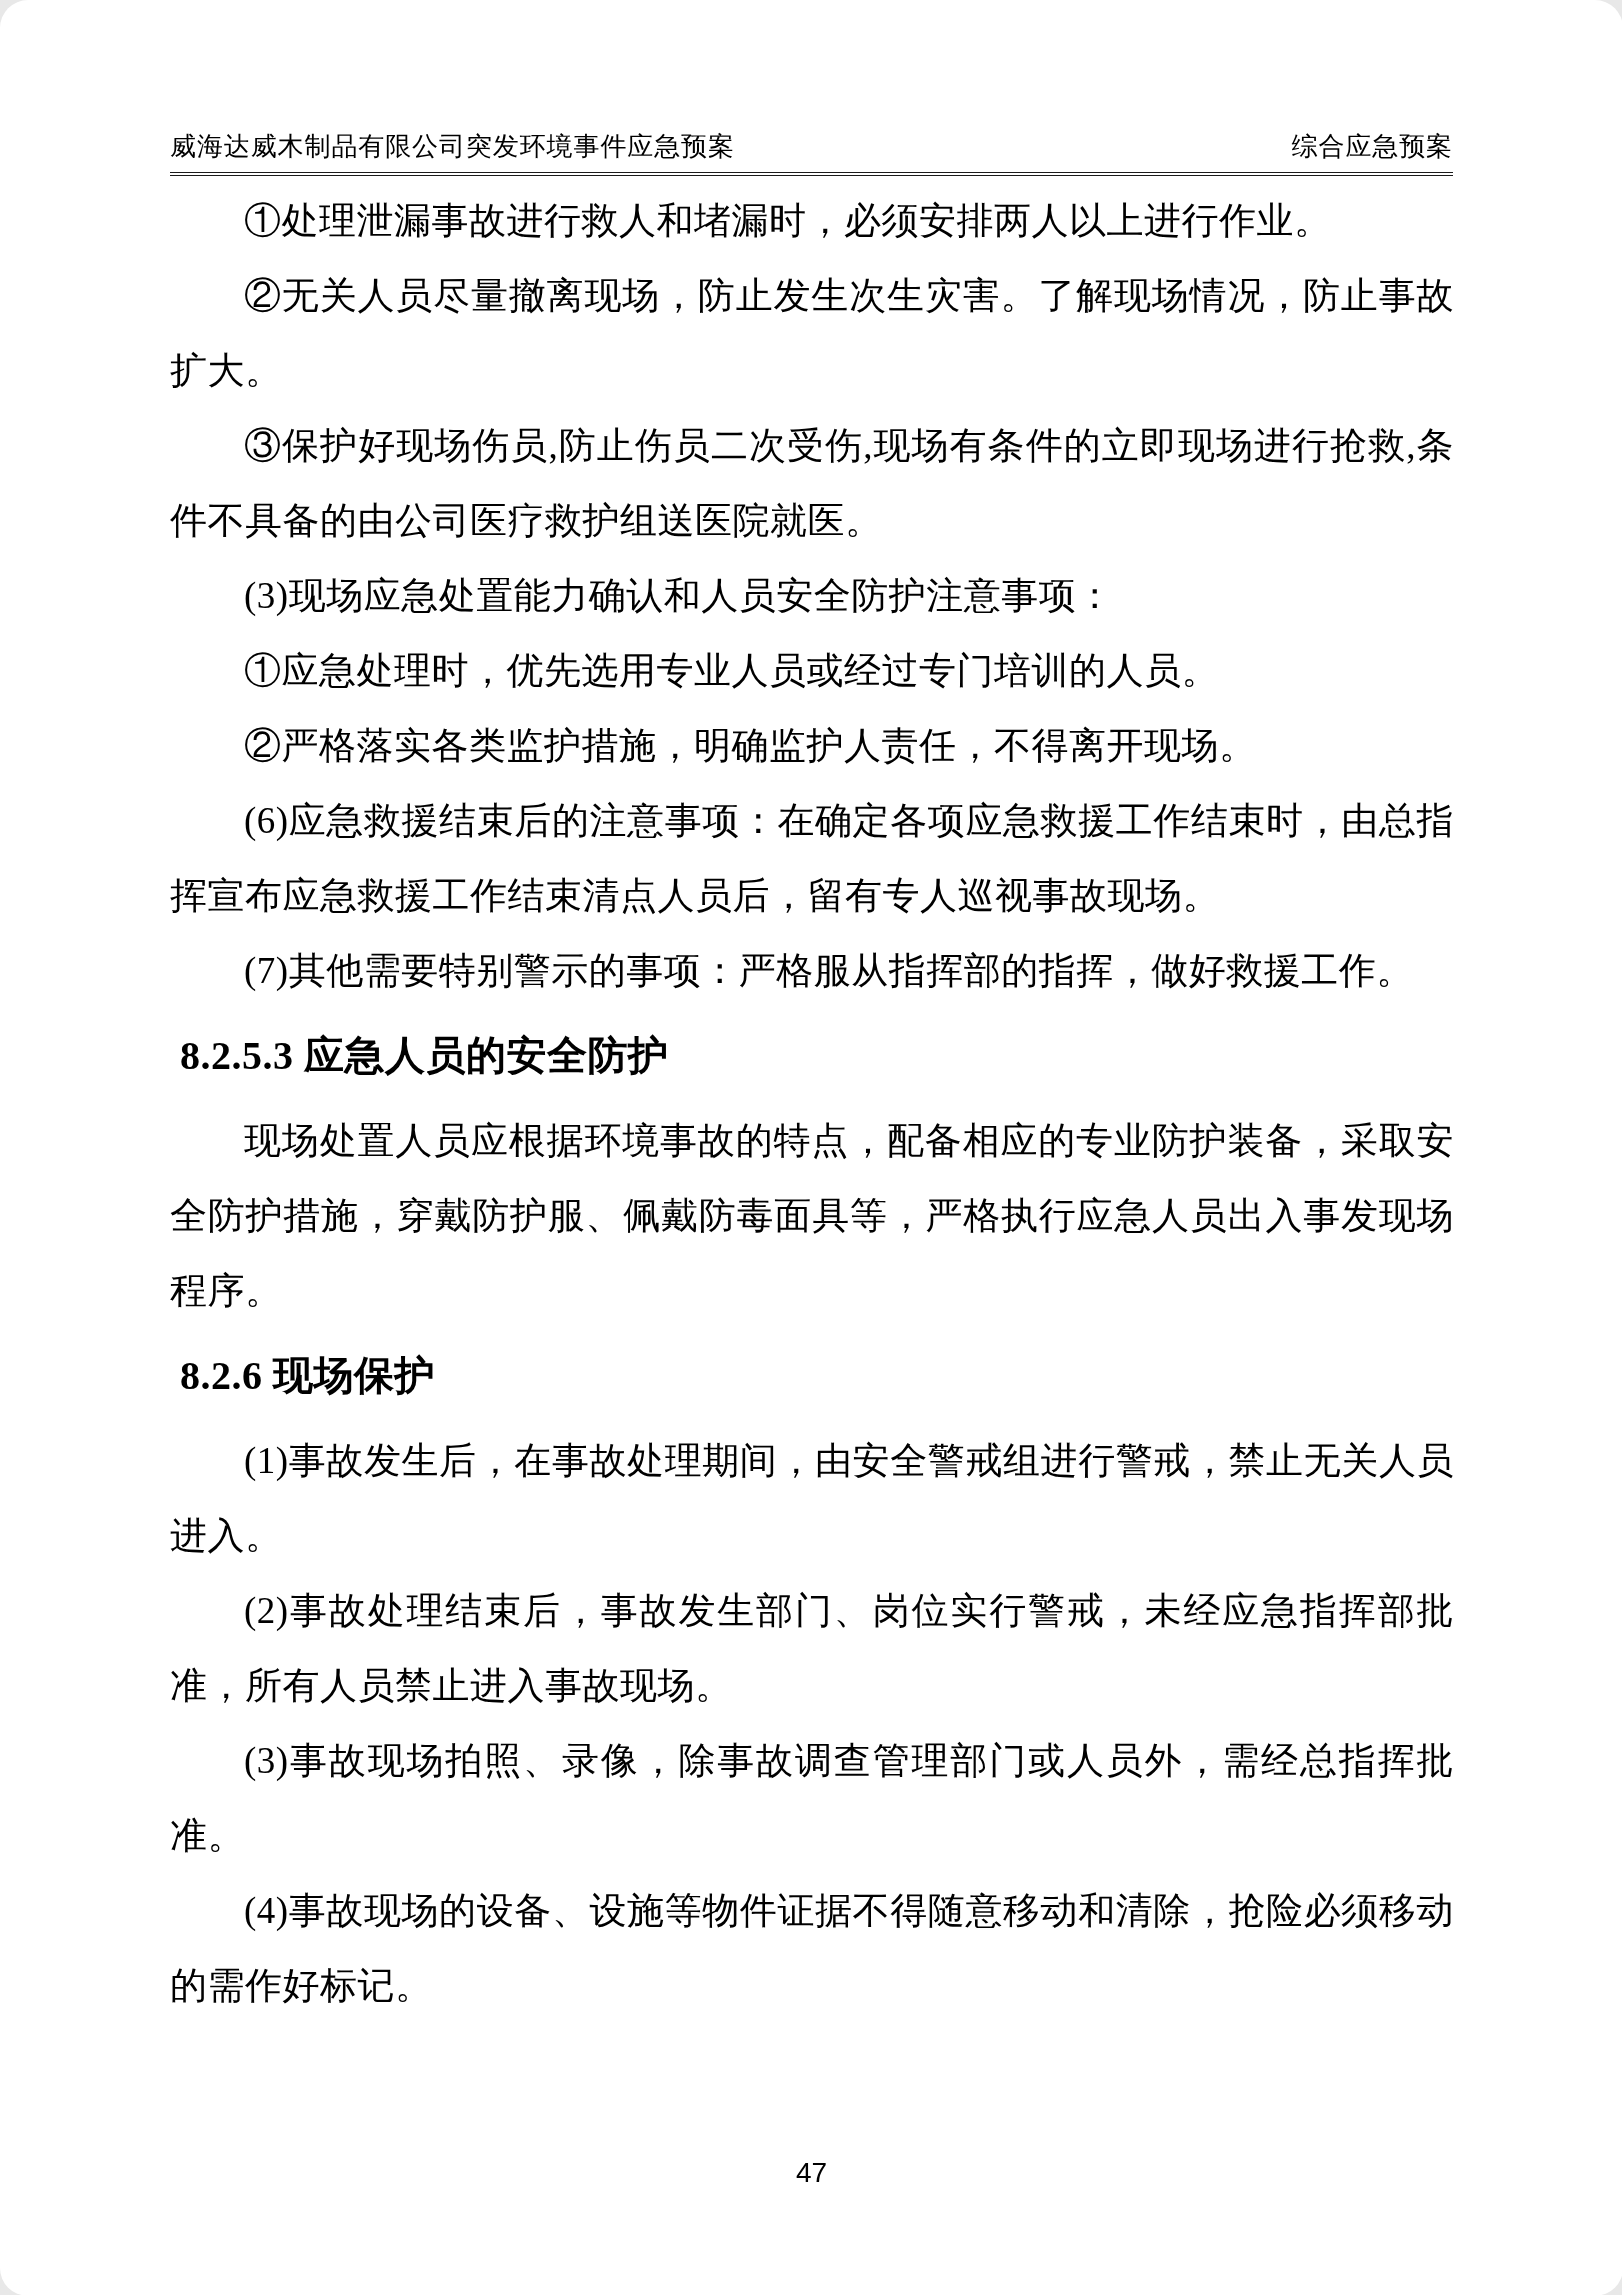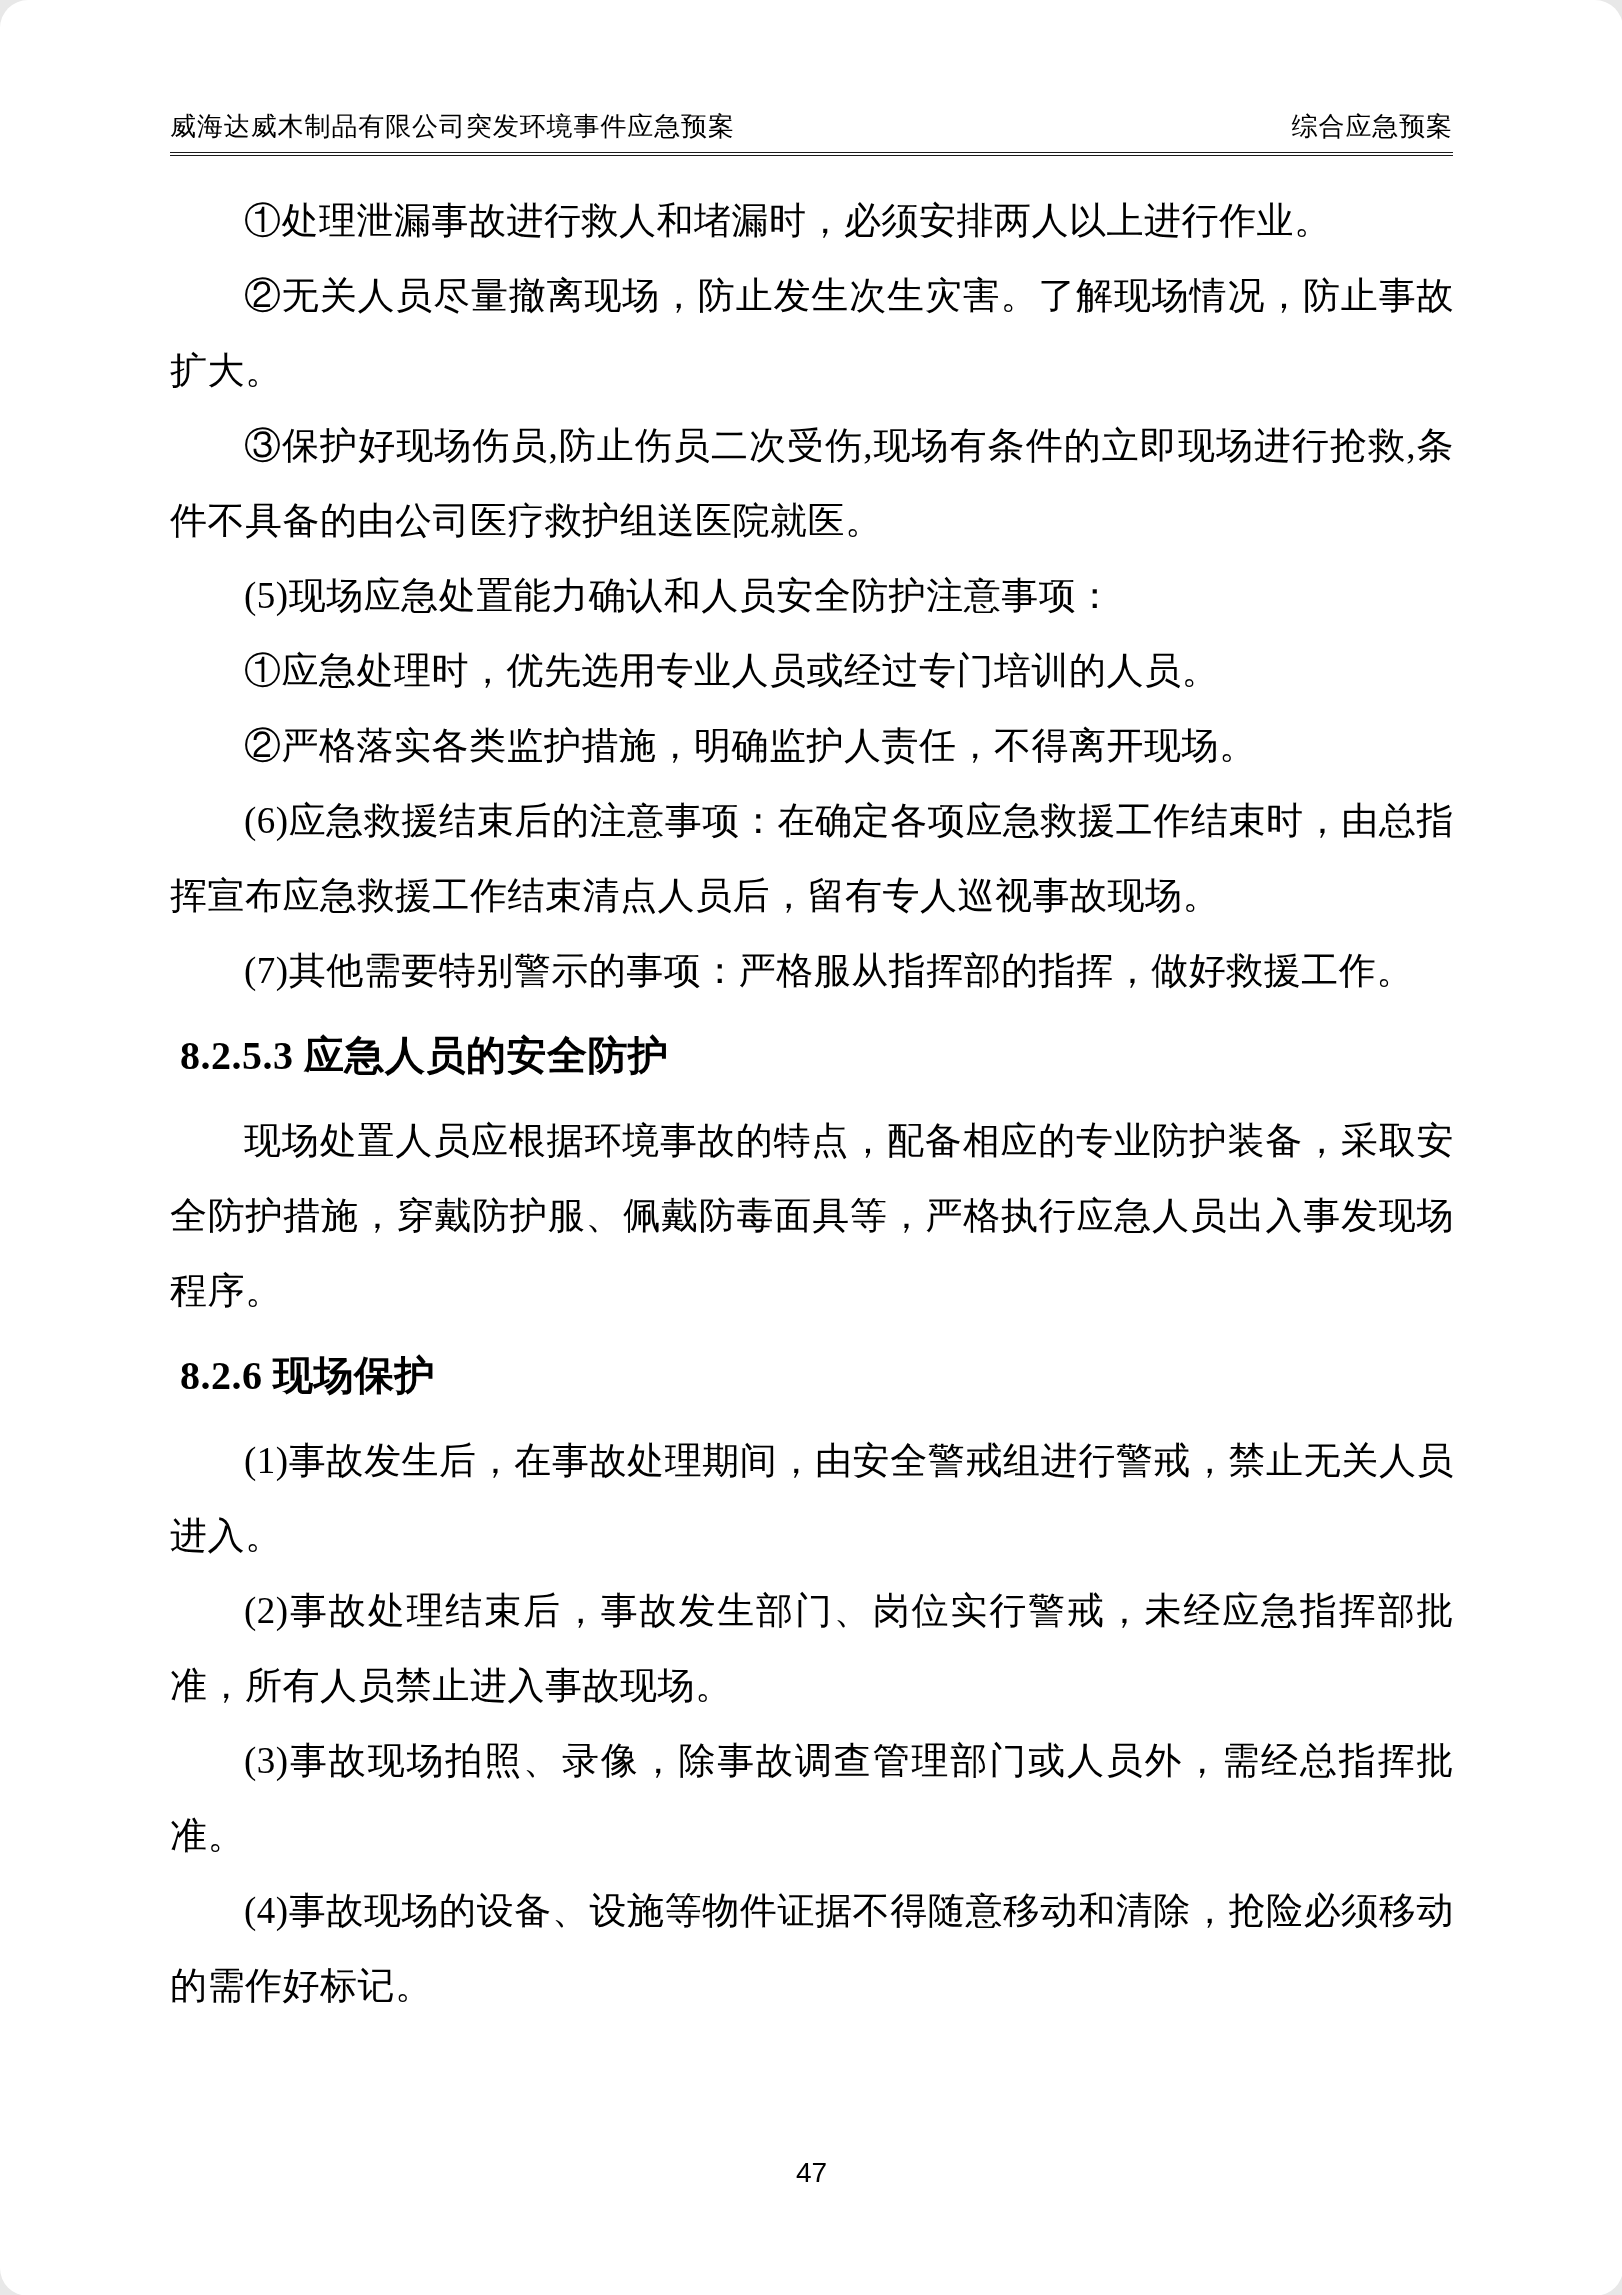--- a/index.html
+++ b/index.html
@@ -15,21 +15,21 @@
   }
   .header{
     position:absolute;
     left:170px;width:1283px;top:109px;
     display:flex;justify-content:space-between;align-items:flex-end;
     font-size:26px;line-height:36px;
     padding-bottom:7.3px;
     border-bottom:4.5px double #1a1a1a;
   }
   .header .h-left{letter-spacing:0.9px;}
-  .header .h-right{letter-spacing:0.9px;}
+  .header .h-right{letter-spacing:0.9px;margin-top:20px;}
   .content{
     position:absolute;
     left:170px;width:1284px;top:183px;
   }
   .para{
     margin:0;
     font-size:37px;
     line-height:75px;
     text-align:justify;
     text-justify:inter-ideograph;
@@ -61,21 +61,21 @@
 
   <div class="header">
     <span class="h-left">威海达威木制品有限公司突发环境事件应急预案</span>
     <span class="h-right">综合应急预案</span>
   </div>
 
   <div class="content" id="content">
       <p class="para">①处理泄漏事故进行救人和堵漏时，必须安排两人以上进行作业。</p>
       <p class="para">②无关人员尽量撤离现场，防止发生次生灾害。了解现场情况，防止事故扩大。</p>
       <p class="para">③保护好现场伤员,防止伤员二次受伤,现场有条件的立即现场进行抢救,条件不具备的由公司医疗救护组送医院就医。</p>
-      <p class="para">(5)现场应急处置能力确认和人员安全防护注意事项：</p>
+      <p class="para">(3)现场应急处置能力确认和人员安全防护注意事项：</p>
       <p class="para">①应急处理时，优先选用专业人员或经过专门培训的人员。</p>
       <p class="para">②严格落实各类监护措施，明确监护人责任，不得离开现场。</p>
       <p class="para">(6)应急救援结束后的注意事项：在确定各项应急救援工作结束时，由总指挥宣布应急救援工作结束清点人员后，留有专人巡视事故现场。</p>
       <p class="para">(7)其他需要特别警示的事项：严格服从指挥部的指挥，做好救援工作。</p>
       <p class="heading">8.2.5.3 应急人员的安全防护</p>
       <p class="para">现场处置人员应根据环境事故的特点，配备相应的专业防护装备，采取安全防护措施，穿戴防护服、佩戴防毒面具等，严格执行应急人员出入事发现场程序。</p>
       <p class="heading">8.2.6 现场保护</p>
       <p class="para">(1)事故发生后，在事故处理期间，由安全警戒组进行警戒，禁止无关人员进入。</p>
       <p class="para">(2)事故处理结束后，事故发生部门、岗位实行警戒，未经应急指挥部批准，所有人员禁止进入事故现场。</p>
       <p class="para">(3)事故现场拍照、录像，除事故调查管理部门或人员外，需经总指挥批准。</p>

